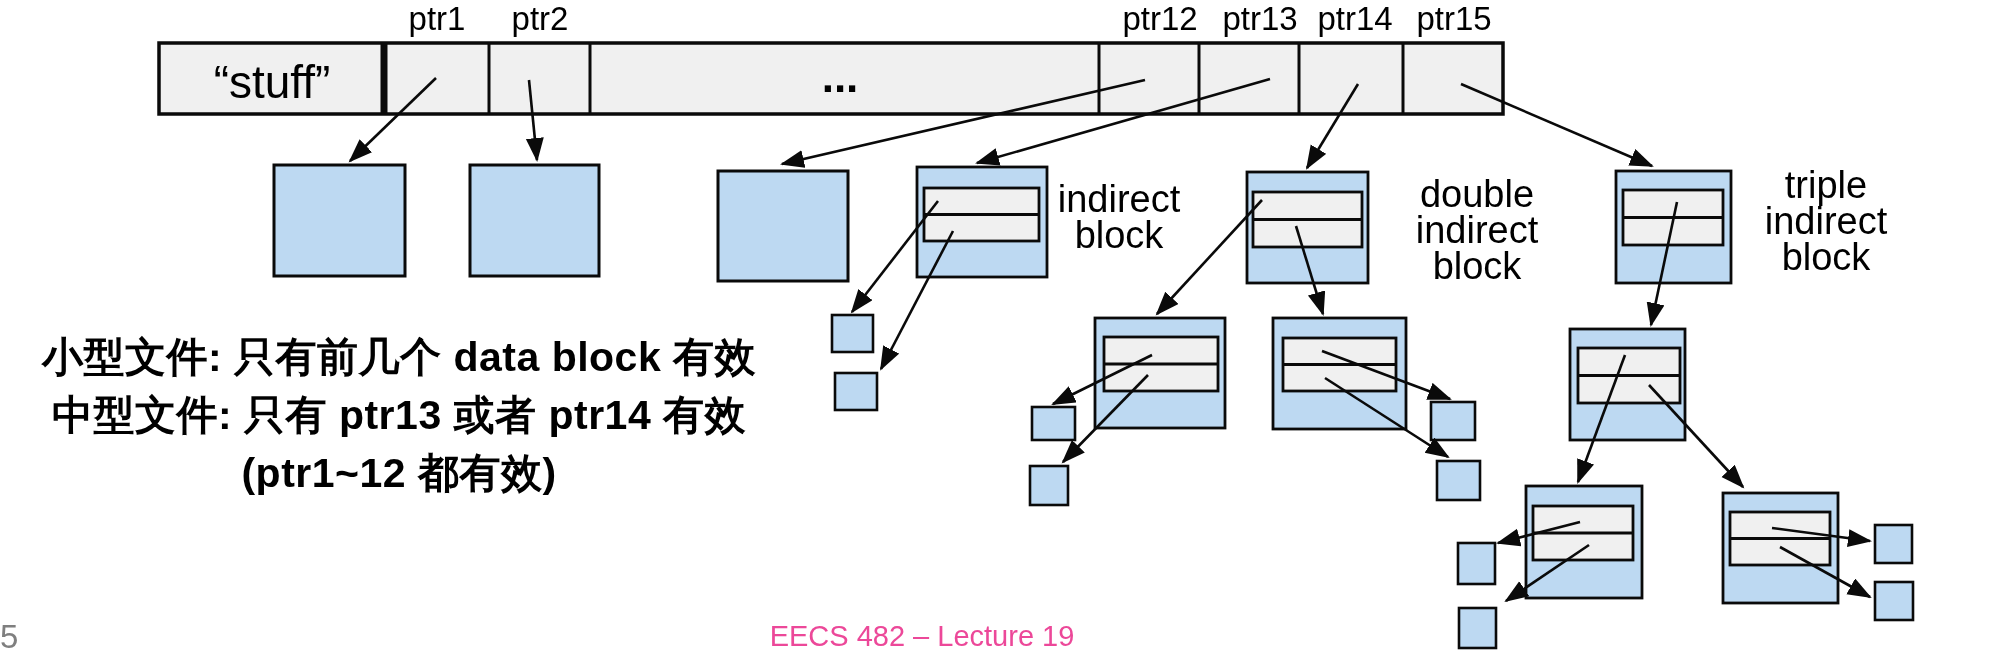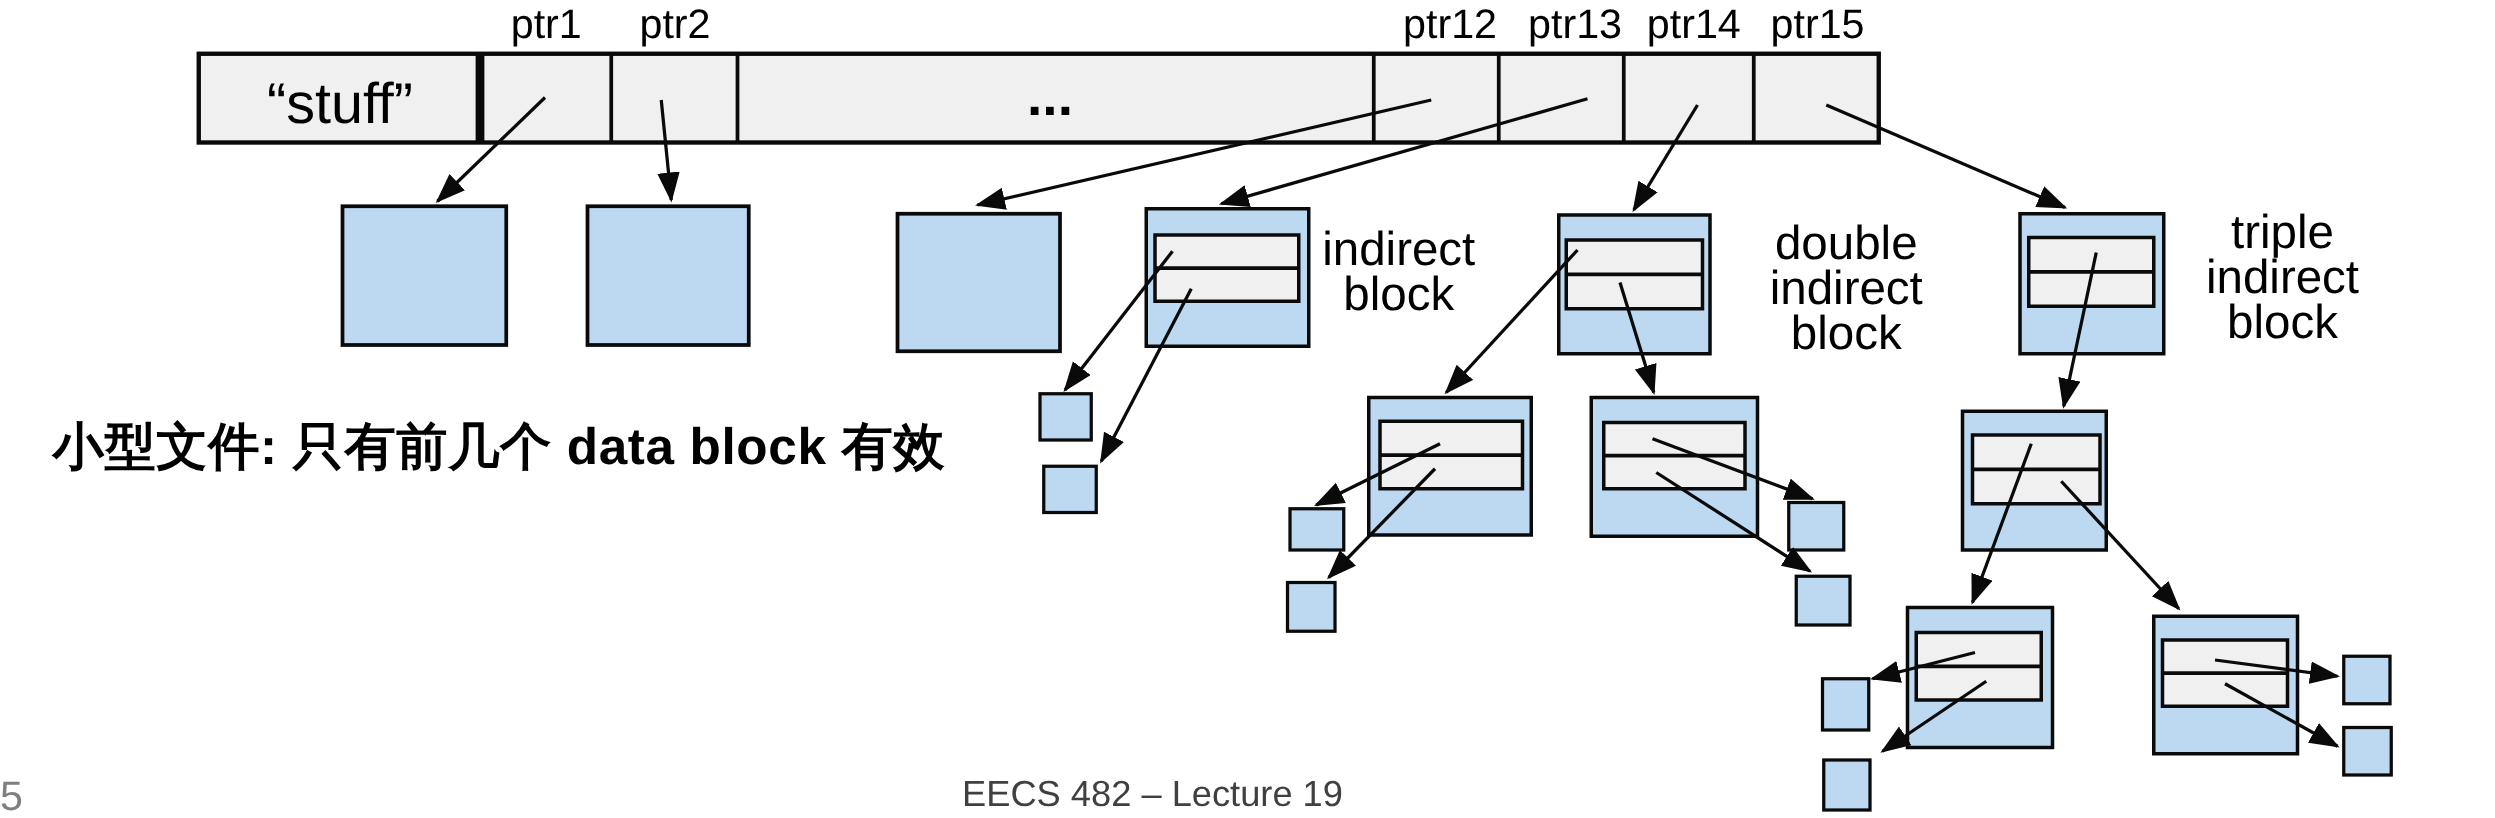--- a/index.html
+++ b/index.html
@@ -4,21 +4,21 @@
 <style>
   html,body{margin:0;padding:0;background:#fff;}
   body{width:1996px;height:654px;position:relative;overflow:hidden;
        font-family:"Liberation Sans","DejaVu Sans",sans-serif;}
   #stage{position:absolute;left:0;top:0;width:1996px;height:654px;}
   svg{display:block}
   .notes{position:absolute;left:42px;top:328px;text-align:center;}
   .note-line{font-size:41px;font-weight:bold;color:#000;line-height:58px;white-space:nowrap;
              letter-spacing:0.5px;}
   .footer-center{position:absolute;left:922px;top:620px;transform:translateX(-50%);
-                 font-size:29px;color:#404040;white-space:nowrap;}
+                 font-size:29px;color:#ec4899;white-space:nowrap;}
   .page-num{position:absolute;left:0px;top:618px;font-size:33px;color:#7f7f7f;}
 </style>
 </head>
 <body>
 
 <div id="stage">
   <svg id="diagram-svg" width="1996" height="654" viewBox="0 0 1996 654" xmlns="http://www.w3.org/2000/svg">
       <defs>
         <marker id="ah" markerUnits="userSpaceOnUse" markerWidth="26" markerHeight="20" refX="22" refY="9" orient="auto">
           <path d="M0,0 L24,9 L0,18 Z" fill="#0A0A0A"></path>
@@ -127,17 +127,19 @@
       <line x1="1625" y1="355" x2="1578" y2="482" stroke="#0A0A0A" stroke-width="2.6" marker-end="url(#ah)"></line>
       <line x1="1649" y1="385" x2="1743" y2="487" stroke="#0A0A0A" stroke-width="2.6" marker-end="url(#ah)"></line>
       <line x1="1580" y1="522" x2="1498" y2="543" stroke="#0A0A0A" stroke-width="2.6" marker-end="url(#ah)"></line>
       <line x1="1589" y1="545" x2="1506" y2="601" stroke="#0A0A0A" stroke-width="2.6" marker-end="url(#ah)"></line>
       <line x1="1772" y1="528" x2="1870" y2="541" stroke="#0A0A0A" stroke-width="2.6" marker-end="url(#ah)"></line>
       <line x1="1780" y1="547" x2="1870" y2="597" stroke="#0A0A0A" stroke-width="2.6" marker-end="url(#ah)"></line>
     </svg>
 
   <div class="notes">
     <div class="note-line">小型文件: 只有前几个 data block 有效</div>
+    <div class="note-line">中型文件: 只有 ptr13 或者 ptr14 有效</div>
+    <div class="note-line">(ptr1~12 都有效)</div>
   </div>
 
   <div class="footer-center">EECS 482 – Lecture 19</div>
   <div class="page-num">5</div>
 </div>
 
 </body></html>

